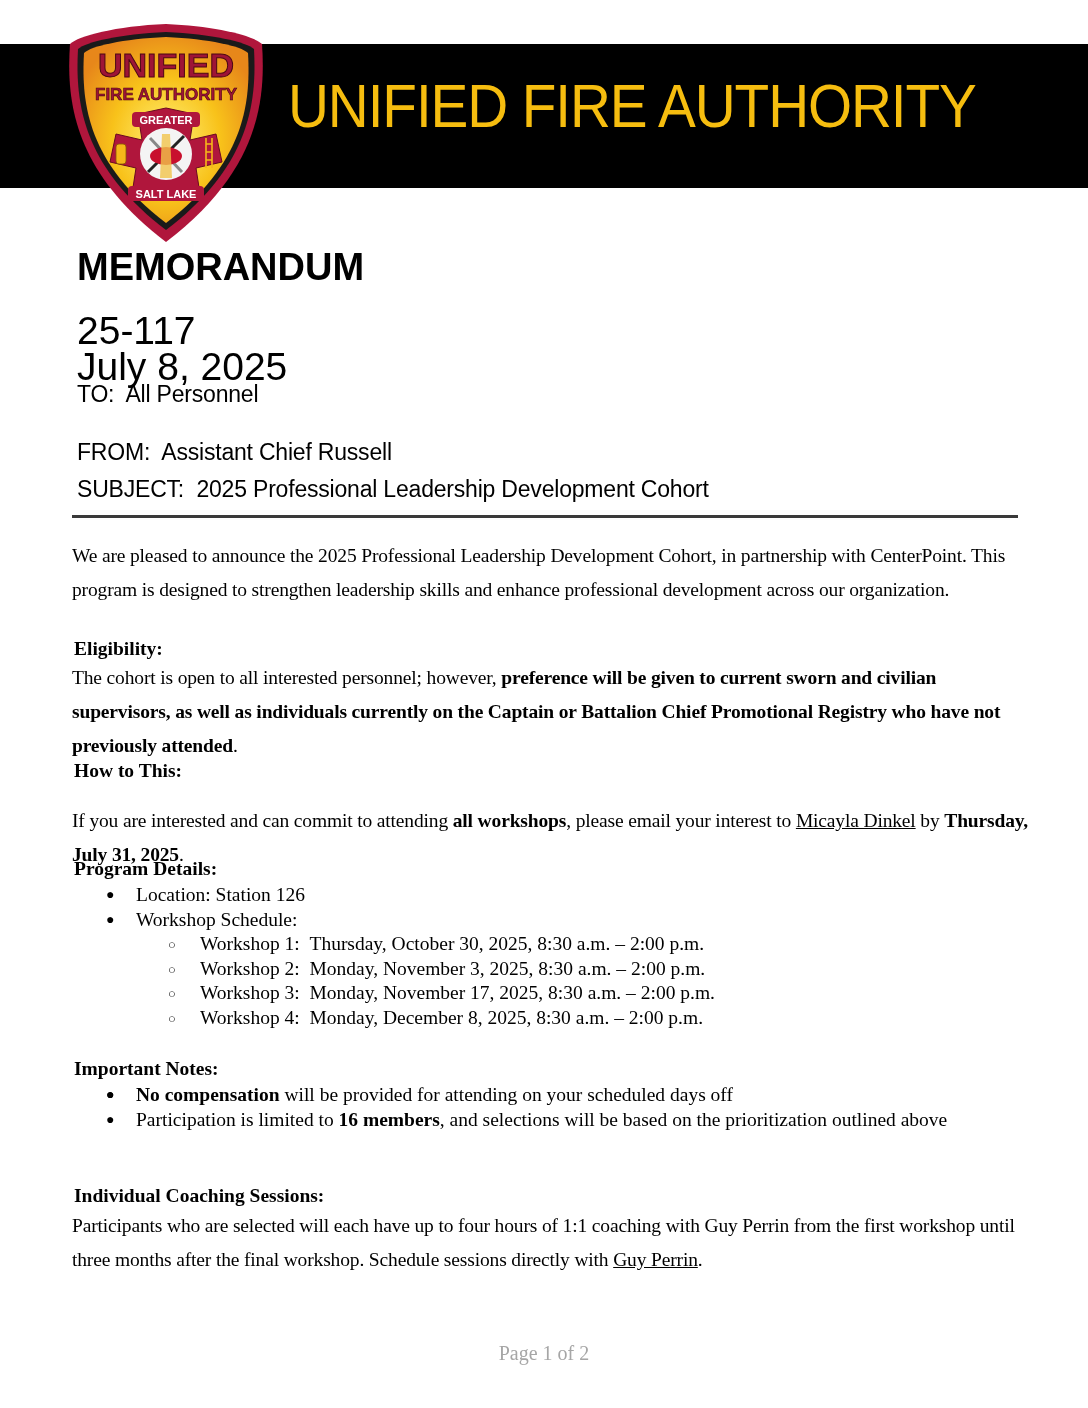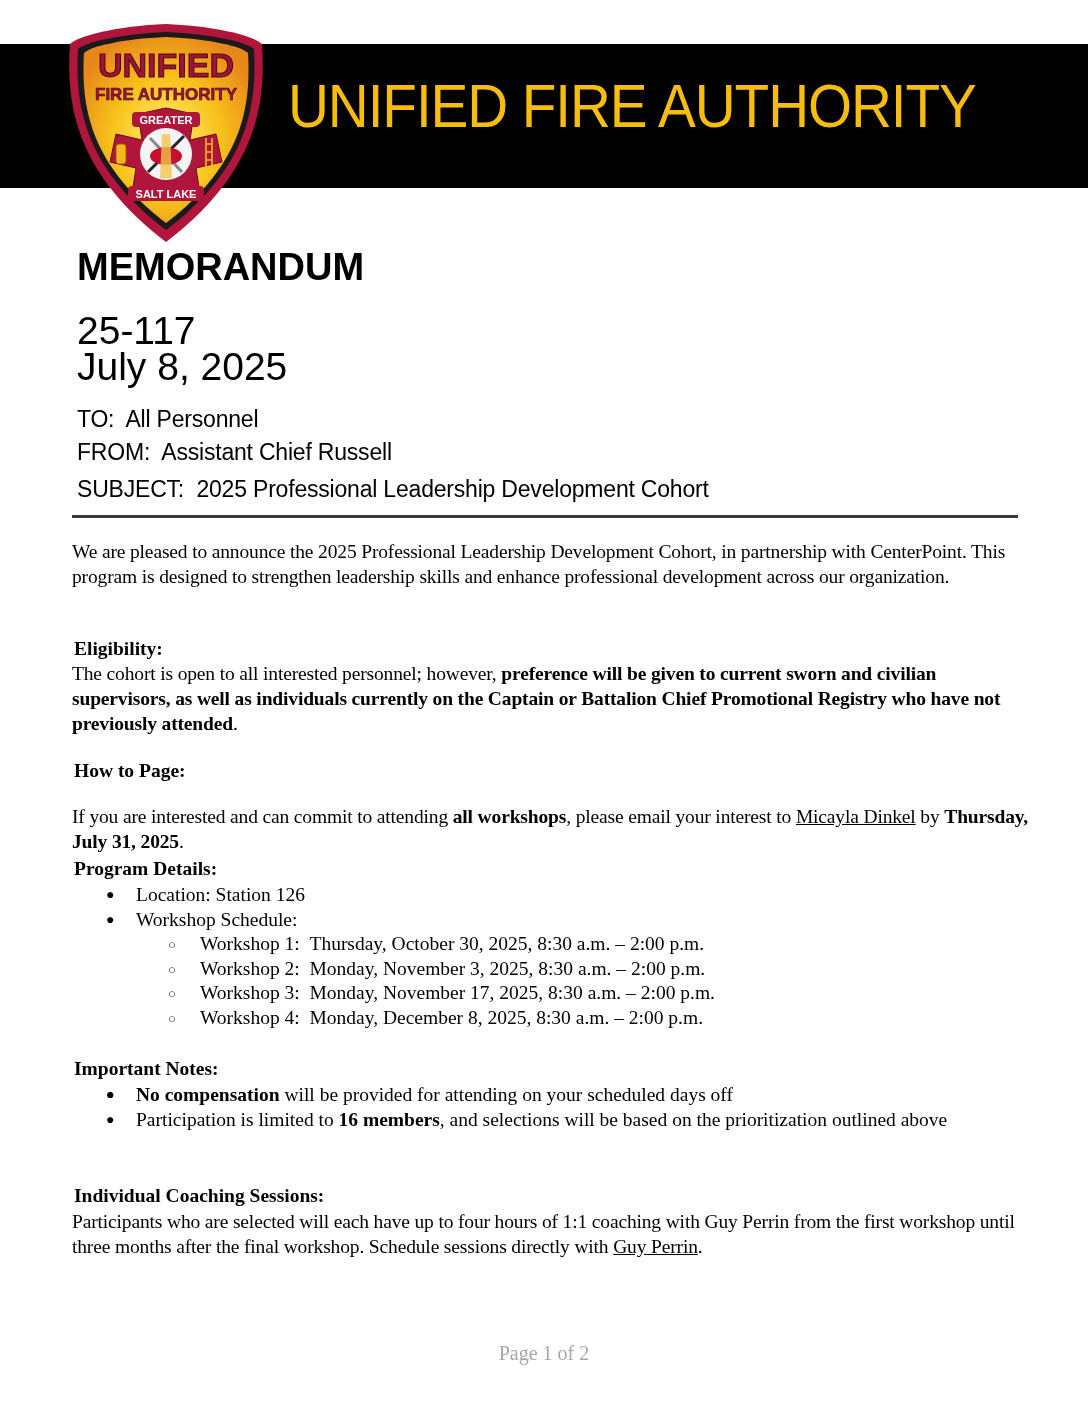--- a/index.html
+++ b/index.html
@@ -54,35 +54,35 @@
     .memo-date { top: 347px; }
     .hdr-line {
       position: absolute;
       left: 77px;
       font-family: "Liberation Sans", sans-serif;
       font-size: 23px;
       line-height: 1;
       white-space: pre;
       letter-spacing: -0.2px;
     }
-    .hdr-to { top: 408px; text-align: right; }
+    .hdr-to { top: 383px; text-align: right; }
     .hdr-from { top: 441px; }
     .hdr-subject { top: 478px; }
     .divider {
       position: absolute;
       left: 72px; top: 515px;
       width: 946px; height: 3px;
       background: #3a3a3a;
     }
     .body-text {
       position: absolute;
       left: 72px;
       width: 960px;
       font-size: 19.5px;
-      line-height: 25px;
+      line-height: 34px;
       letter-spacing: -0.15px;
     }
     .p-intro { top: 539px; }
     .sec-head {
       position: absolute;
       left: 74px;
       font-size: 19.5px;
       line-height: 24.5px;
       font-weight: bold;
     }
@@ -178,21 +178,21 @@
 <div class="hdr-line hdr-from"><span>FROM:</span>  <span>Assistant Chief Russell</span></div>
 <div class="hdr-line hdr-subject"><span>SUBJECT:</span>  <span>2025 Professional Leadership Development Cohort</span></div>
 
 <div class="divider"></div>
 
 <div class="body-text p-intro">We are pleased to announce the 2025 Professional Leadership Development Cohort, in partnership with CenterPoint. This program is designed to strengthen leadership skills and enhance professional development across our organization.</div>
 
 <div class="sec-head h-elig">Eligibility:</div>
 <div class="body-text p-elig"><span>The cohort is open to all interested personnel; however, </span><b>preference will be given to current sworn and civilian supervisors, as well as individuals currently on the Captain or Battalion Chief Promotional Registry who have not previously attended</b><span>.</span></div>
 
-<div class="sec-head h-apply">How to Page:</div>
+<div class="sec-head h-apply">How to This:</div>
 <div class="body-text p-apply"><span>If you are interested and can commit to attending </span><b>all workshops</b><span>, please email your interest to </span><span class="link">Micayla Dinkel</span><span> by </span><b>Thursday, July 31, 2025</b><span>.</span></div>
 
 <div class="sec-head h-prog">Program Details:</div>
 <ul class="bullets prog-list">
   <li><span class="dot">●</span><span>Location: Station 126</span></li>
   <li><span class="dot">●</span><span>Workshop Schedule:</span>
     <ul class="sub">
       <li><span class="circ">○</span><span>Workshop 1:</span>&nbsp;&nbsp;<span>Thursday, October 30, 2025, 8:30 a.m. – 2:00 p.m.</span></li>
       <li><span class="circ">○</span><span>Workshop 2:</span>&nbsp;&nbsp;<span>Monday, November 3, 2025, 8:30 a.m. – 2:00 p.m.</span></li>
       <li><span class="circ">○</span><span>Workshop 3:</span>&nbsp;&nbsp;<span>Monday, November 17, 2025, 8:30 a.m. – 2:00 p.m.</span></li>

